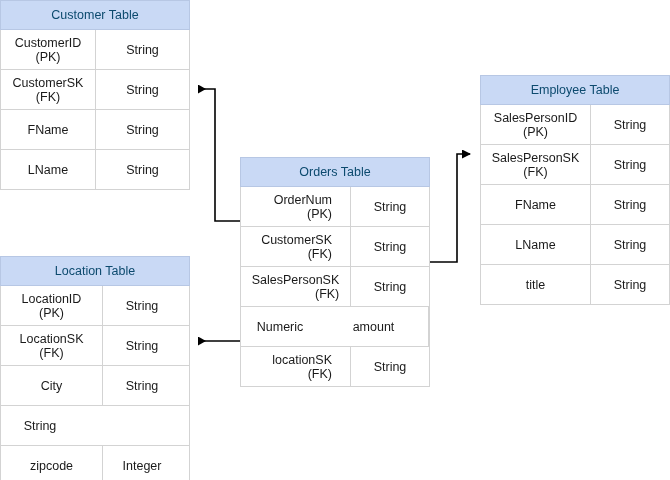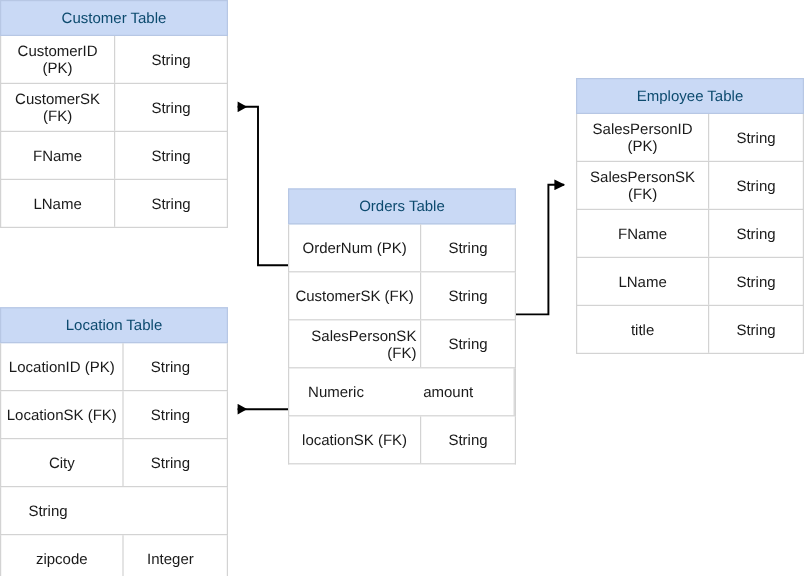--- a/index.html
+++ b/index.html
@@ -48,40 +48,40 @@
   }
   .cell {
     box-sizing: border-box;
     display: flex;
     align-items: center;
     justify-content: center;
     text-align: center;
     font-size: 12.5px;
     color: #1a1a1a;
     line-height: 14px;
-    padding: 0 3px;
+    padding: 0 18px;
     overflow: hidden;
   }
   .cell-name {
     border-right: 1px solid #d3d3d3;
   }
   
   #customer-table { left: 0px;   top: 0px;   width: 190px; }
   #customer-table .cell-name { width: 95px; }
   #customer-table .cell-type { width: 93px; }
 
   #location-table { left: 0px;   top: 256px; width: 190px; }
   #location-table .cell-name { width: 102px; }
   #location-table .cell-type { width: 78px; }
 
   #orders-table   { left: 240px; top: 137px; width: 190px; margin-top: 20px; }
   #orders-table .cell-name { width: 110px; text-align: right; }
   #orders-table .cell-type { width: 78px; }
 
-  #employee-table { left: 480px; top: 65px;  width: 190px; }
+  #employee-table { left: 480px; top: 75px;  width: 190px; }
   #employee-table .cell-name { width: 110px; }
   #employee-table .cell-type { width: 78px; }
 
   .svg-layer {
     position: absolute;
     left: 0;
     top: 0;
     width: 670px;
     height: 480px;
     pointer-events: none;

